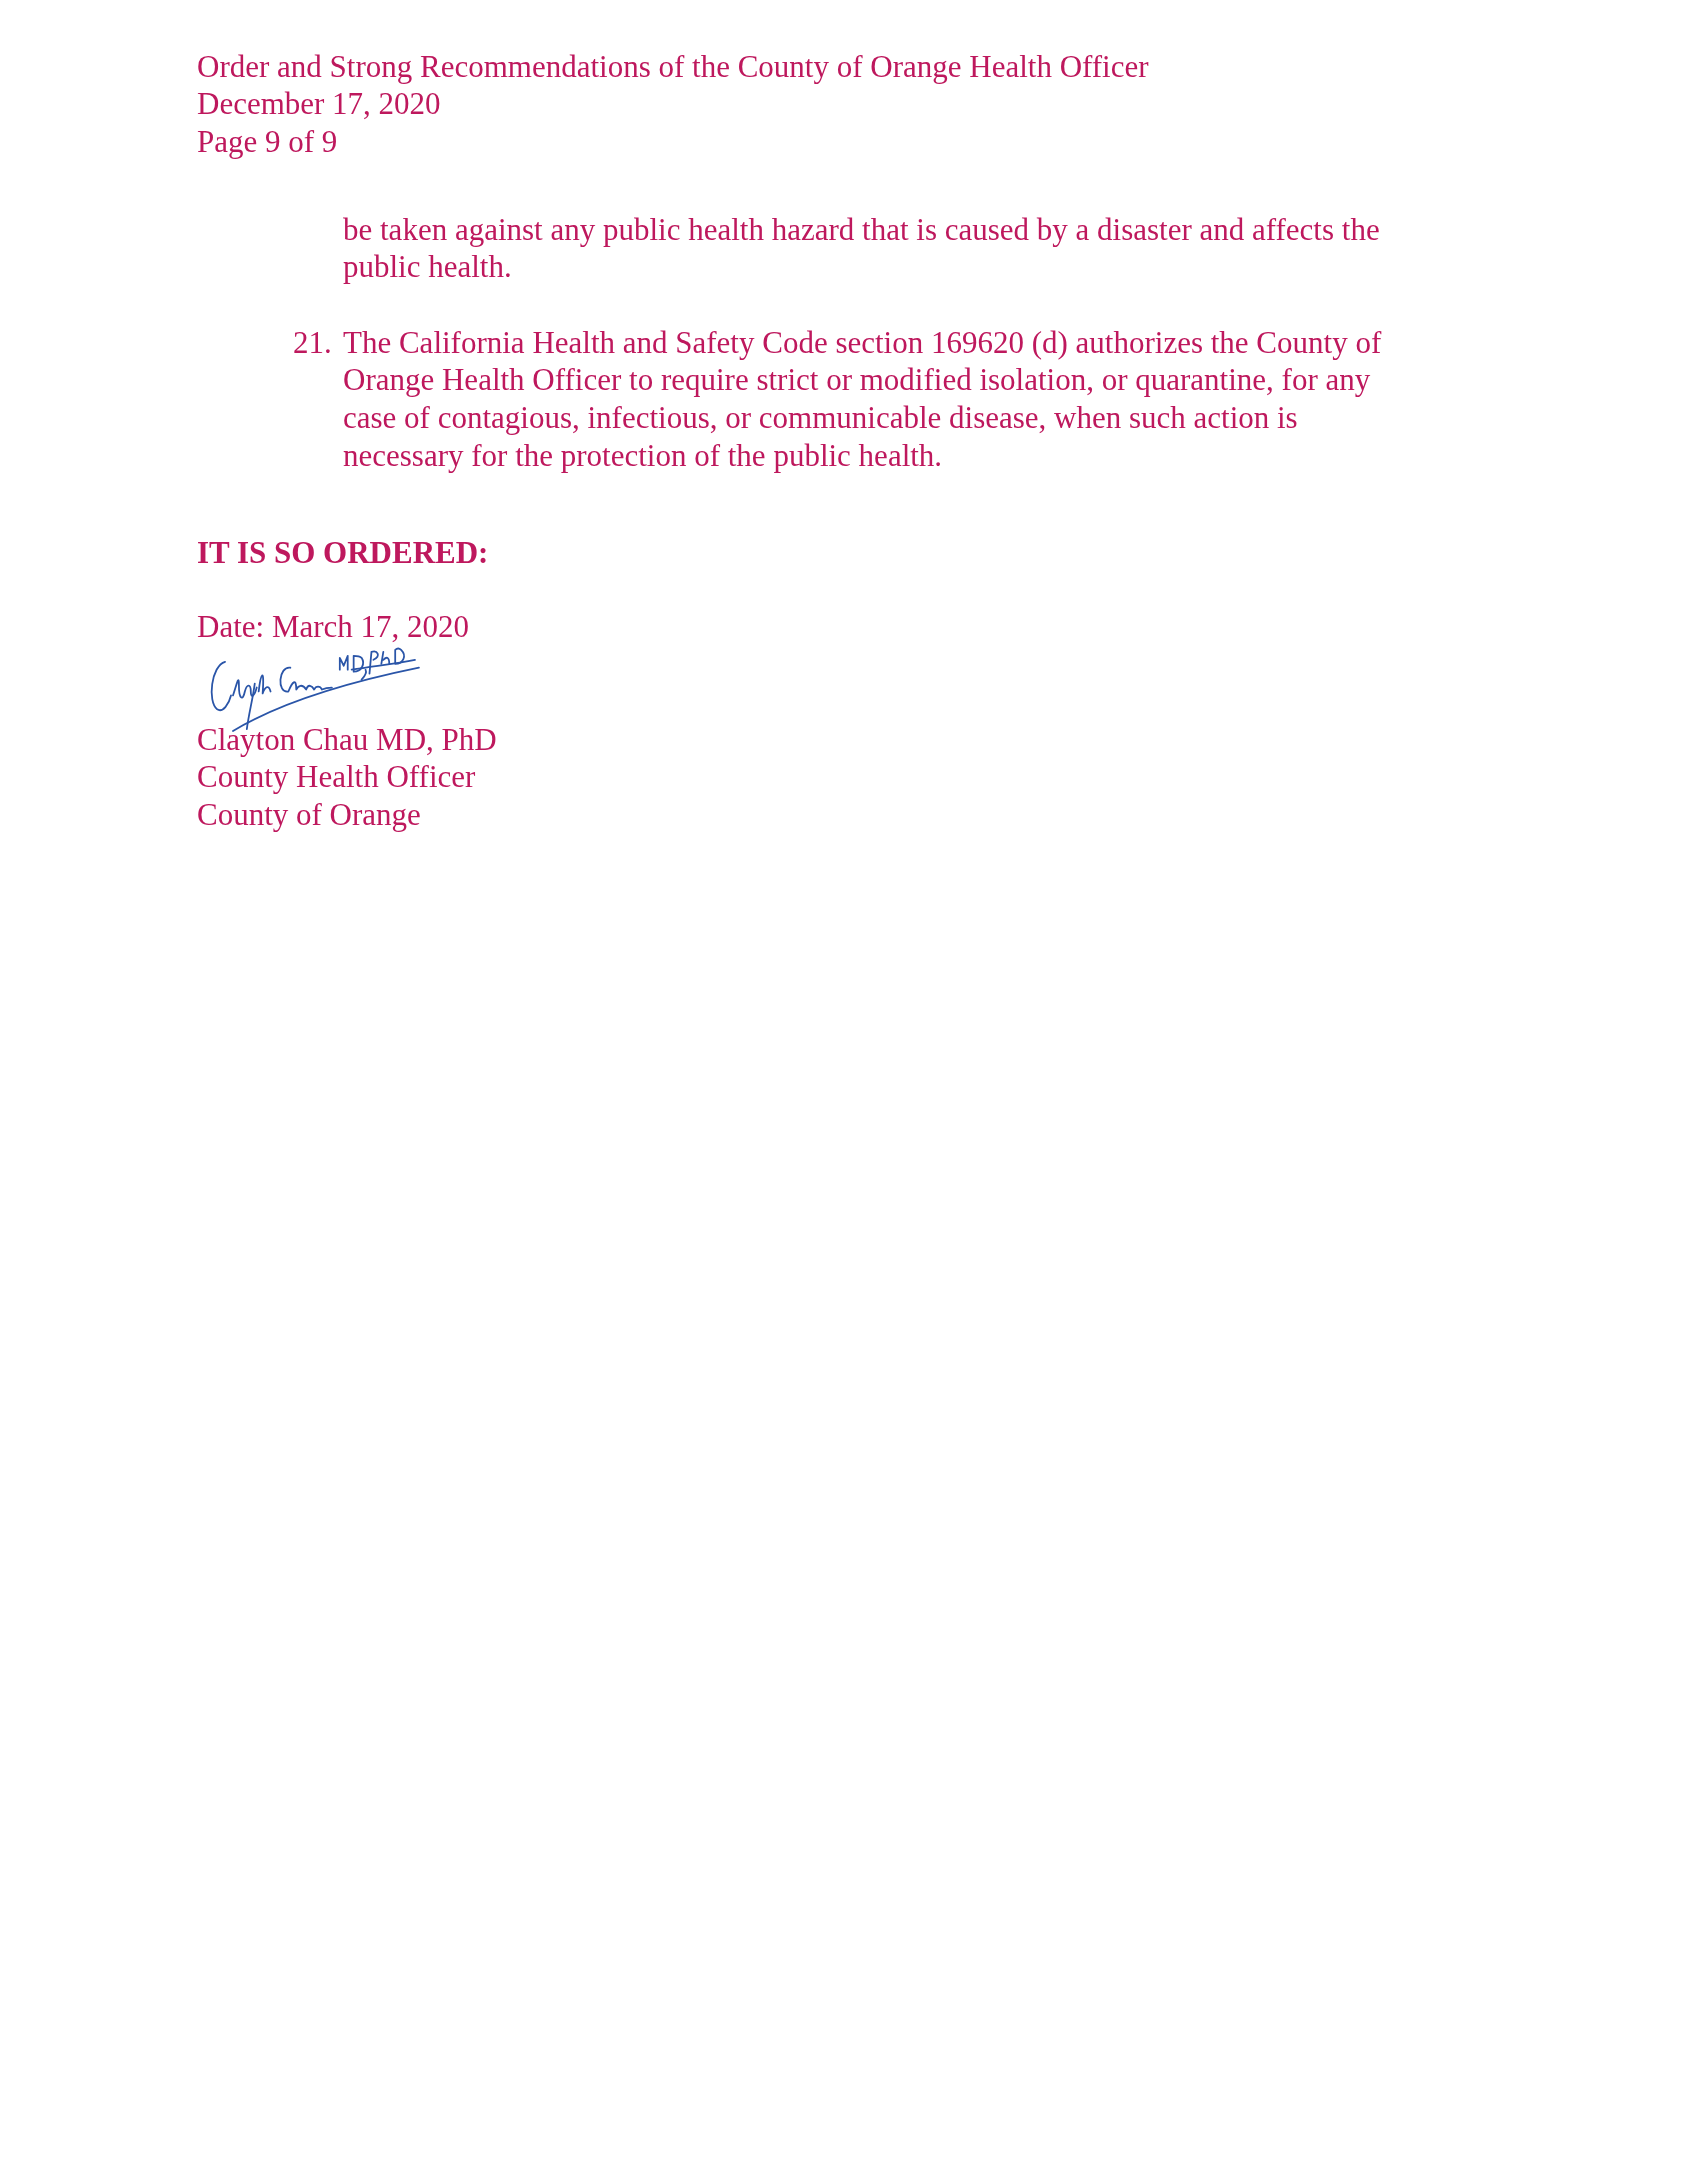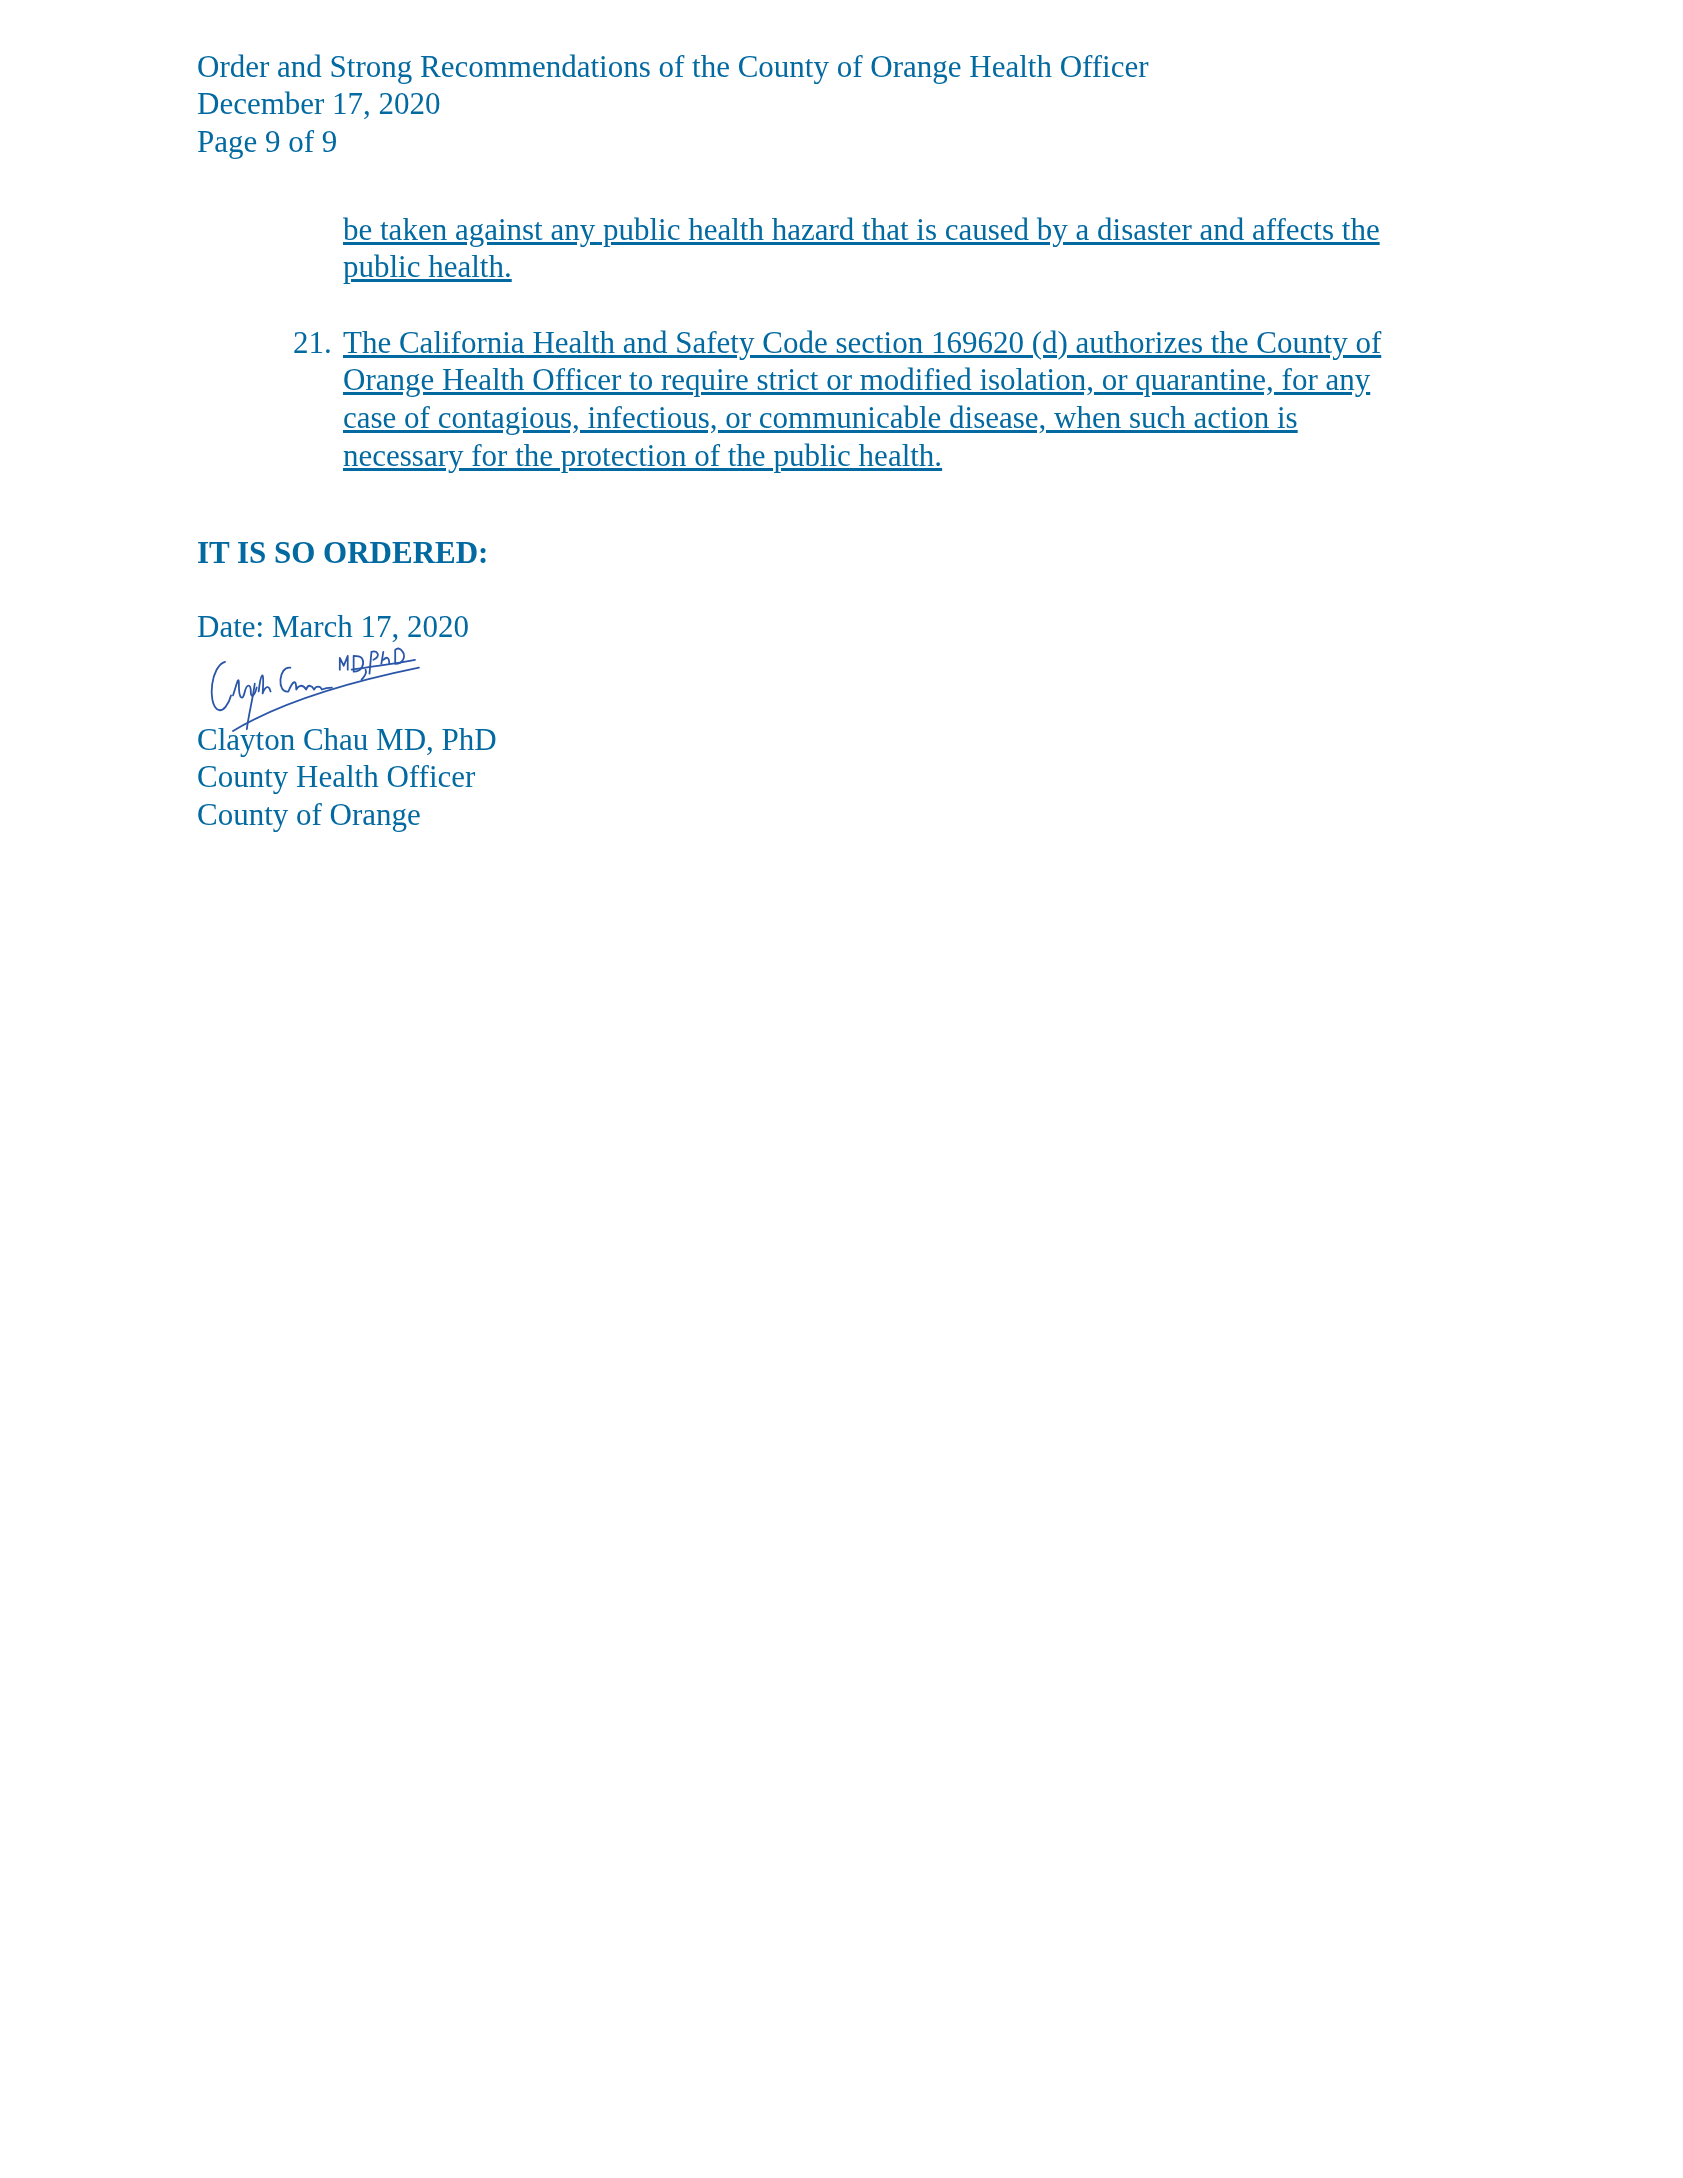--- a/index.html
+++ b/index.html
@@ -1,25 +1,25 @@
 <!DOCTYPE html>
 <html><head>
   <meta charset="utf-8">
   <style>
     html, body { margin: 0; padding: 0; background: #ffffff; }
     body { width: 1683px; height: 2178px; position: relative; overflow: hidden; }
     .page {
       position: absolute; left: 0; top: 0; width: 1683px; height: 2178px;
-      background: #ffffff; color: #0369a1;
+      background: #ffffff; color: #be185d;
       font-family: "Liberation Serif", "DejaVu Serif", serif;
       font-size: 31px;
     }
     .line { position: absolute; white-space: nowrap; line-height: 38px; }
     .hdr { left: 197px; }
-    .body { left: 343px; text-decoration: underline; }
+    .body { left: 343px; }
     .num { left: 293px; }
     .bold { font-weight: bold; }
     .sig { position: absolute; left: 203px; top: 644px; width: 238px; height: 91px; }
   </style>
 </head>
 <body>
 
 <div class="page">
 
   <div class="line hdr" style="top:48px">Order and Strong Recommendations of the County of Orange Health Officer</div>

